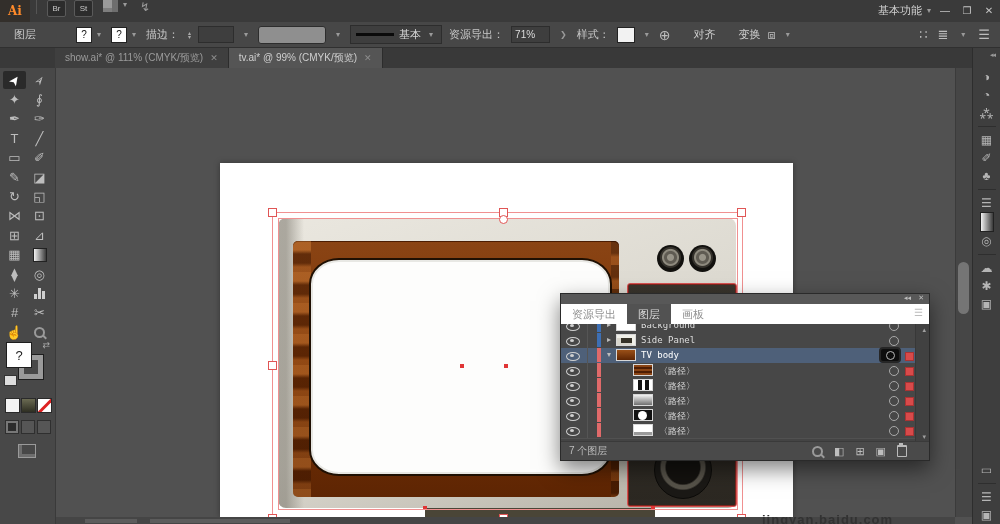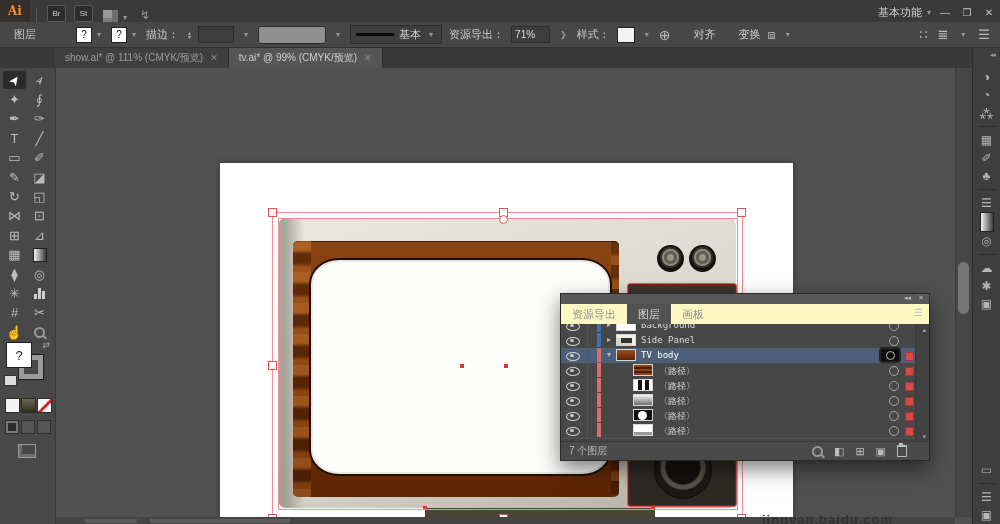--- a/index.html
+++ b/index.html
@@ -3,21 +3,21 @@
 <meta charset="utf-8">
 <style>
   html,body{margin:0;padding:0;background:#222;}
   #app{position:relative;width:1000px;height:524px;overflow:hidden;
        font-family:"Liberation Sans",sans-serif;font-size:11px;color:#d6d6d6;
        background:#515151;-webkit-font-smoothing:antialiased;}
   .ico{display:inline-flex;align-items:center;justify-content:center;color:#bdbdbd;font-size:13px;line-height:1;}
 
   
   #menubar{position:absolute;left:0;top:0;width:1000px;height:22px;background:#3a3a3a;
-           display:flex;align-items:flex-end;border-bottom:6px solid #86efac;}
+           display:flex;align-items:flex-start;border-bottom:6px solid #86efac;}
   #ai-logo{width:30px;height:22px;display:flex;align-items:center;justify-content:center;
            background:#332f2b;color:#ff8a2a;font-weight:bold;font-family:"DejaVu Serif",serif;font-size:12px;}
   .menu-item{padding:0 9px;color:#d8d8d8;font-size:11px;cursor:default;}
   .mb-div{width:1px;height:14px;background:#555;margin:0 6px;}
   .badge{width:17px;height:15px;border:1px solid #5a5a5a;border-radius:2px;background:#2c2c2c;
          color:#c9c9c9;font-size:8px;display:flex;align-items:center;justify-content:center;margin:0 4px;}
   .layout-ico{width:15px;height:12px;background:#9a9a9a;margin:0 2px 0 6px;
               box-shadow:inset -6px 0 0 #6e6e6e, inset 0 -4px 0 #7e7e7e;}
   .chev{color:#9a9a9a;font-size:8px;margin:0 3px;}
   #gpu-ico{margin-left:10px;color:#9a9a9a;font-size:12px;}
@@ -127,21 +127,21 @@
   #dock-collapse{position:absolute;top:3px;right:5px;color:#9a9a9a;font-size:7px;letter-spacing:-1px;}
   .dock-ico{height:18px;display:flex;align-items:center;justify-content:center;color:#b5b5b5;font-size:12px;}
   .dock-sep{width:18px;height:1px;background:#2e2e2e;margin:4px 0;}
   .dock-spacer{flex:1;}
 
   
   #layers-panel{position:absolute;left:560px;top:293px;width:370px;height:168px;background:#4a4a4a;
                 border:1px solid #2a2a2a;box-shadow:0 8px 20px rgba(0,0,0,.5);z-index:10;box-sizing:border-box;}
   #lp-grip{position:absolute;left:0;top:0;width:100%;height:10px;background:#585858;}
   #lp-grip .g-ic{position:absolute;top:0;color:#bdbdbd;font-size:7px;}
-  #lp-tabs{position:absolute;left:0;top:10px;width:100%;height:20px;background:#fef9c3;display:flex;}
+  #lp-tabs{position:absolute;left:0;top:10px;width:100%;height:20px;background:#ffffff;display:flex;}
   .lp-tab{height:20px;display:flex;align-items:center;padding:0 11px;font-size:11px;color:#8f8f8f;}
   .lp-tab.active{background:#525252;color:#dcdcdc;}
   #lp-menu{position:absolute;right:6px;top:13px;color:#bdbdbd;font-size:10px;}
   #lp-rows{position:absolute;left:0;top:30px;width:100%;height:119px;overflow:hidden;background:#444;}
   #lp-scrollcol{position:absolute;right:0;top:30px;width:13px;height:119px;background:#414141;border-left:1px solid #383838;}
   .scroll-arrow{position:absolute;right:3px;color:#9f9f9f;font-size:7px;}
   .lrow{position:absolute;left:0;width:357px;height:15px;background:#474747;border-bottom:1px solid #515151;}
   .lrow.selected{background:#4e6079;}
   .eye{position:absolute;left:5px;top:4px;width:12px;height:7px;border:1px solid #cfcfcf;border-radius:50%;}
   .eye::after{content:"";position:absolute;left:3px;top:1px;width:4px;height:3px;border-radius:50%;background:#cfcfcf;}

